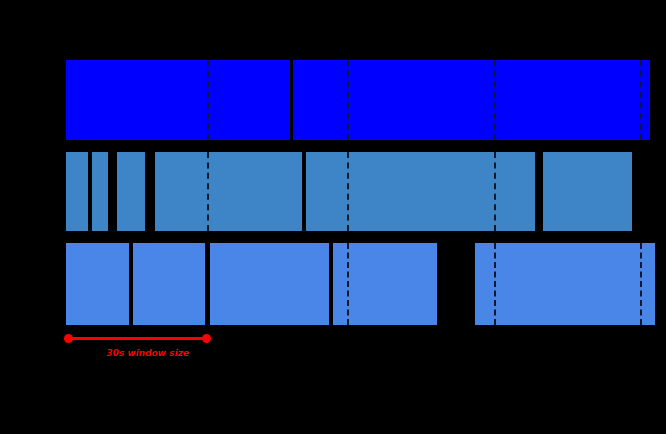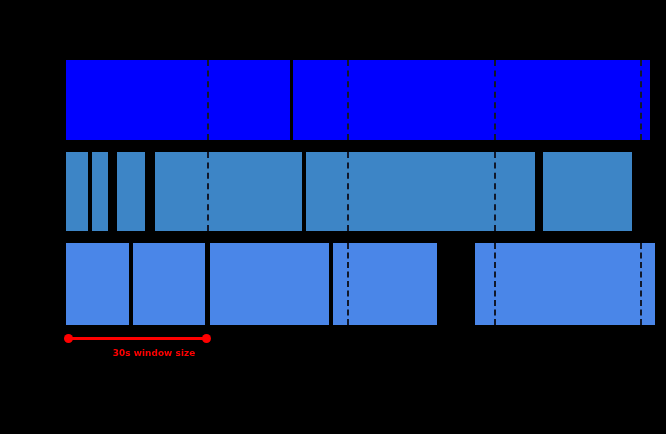--- a/index.html
+++ b/index.html
@@ -84,16 +84,16 @@
       <div class="seg" style="left: 475px; top: 243px; width: 180px; height: 82px; background: rgb(74, 134, 232);"></div>
       <div class="dash" style="left: 347px; top: 243px; height: 82px;"></div>
       <div class="dash" style="left: 494px; top: 243px; height: 82px;"></div>
       <div class="dash" style="left: 640px; top: 243px; height: 82px;"></div>
     </div>
 
   <div class="track" id="annotation-layer">
     <div class="annot-line" id="annot-line" style="left: 68px; top: 337px; width: 139px; background: rgb(255, 0, 0);"></div>
     <div class="annot-dot" id="annot-dot-start" style="left: 64px; top: 334px; background: rgb(255, 0, 0);"></div>
     <div class="annot-dot" id="annot-dot-end" style="left: 202px; top: 334px; background: rgb(255, 0, 0);"></div>
-    <div class="annot-label" id="annot-label" style="left: 154px; top: 348px; transform: translateX(-50%); color: rgb(255, 0, 0);">30s window size</div>
+    <div class="annot-label" id="annot-label" style="left: 148px; top: 348px; transform: translateX(-50%); color: rgb(255, 0, 0); font-style: italic;">30s window size</div>
   </div>
 
 </div>
 
 </body></html>

